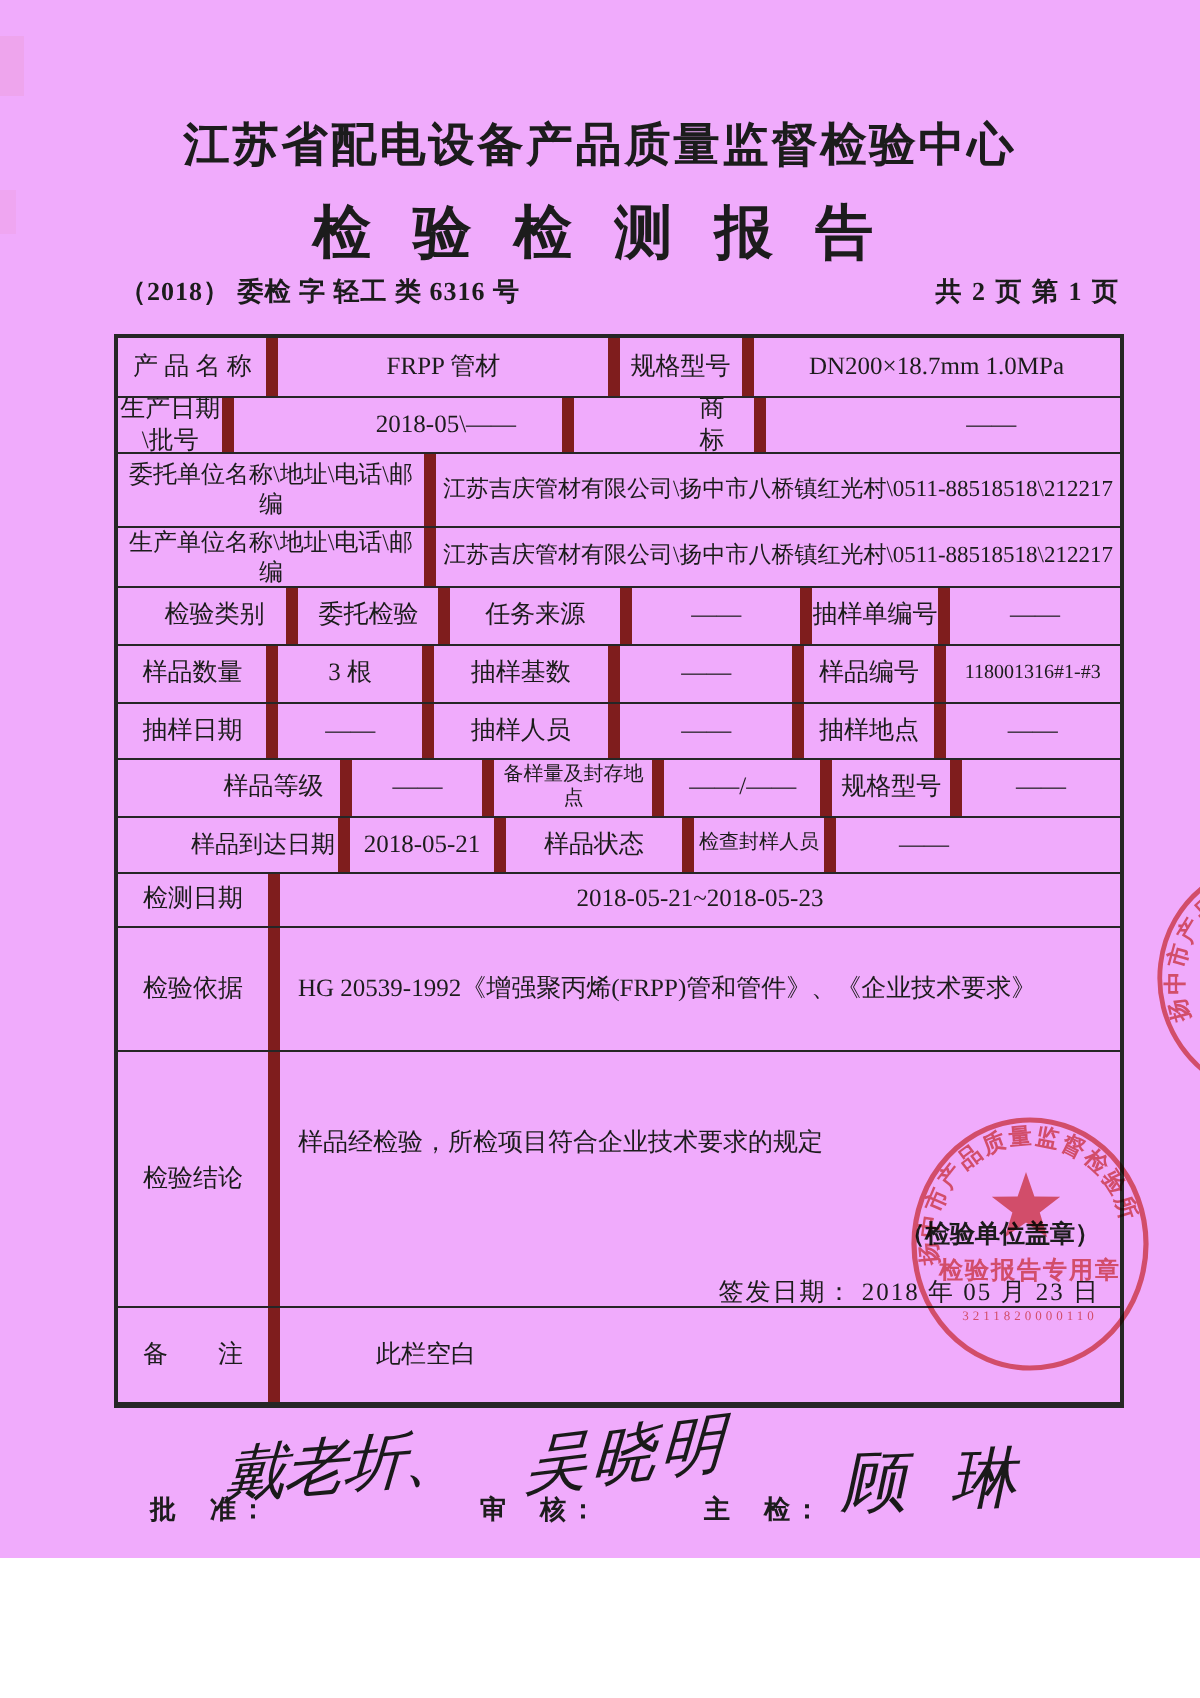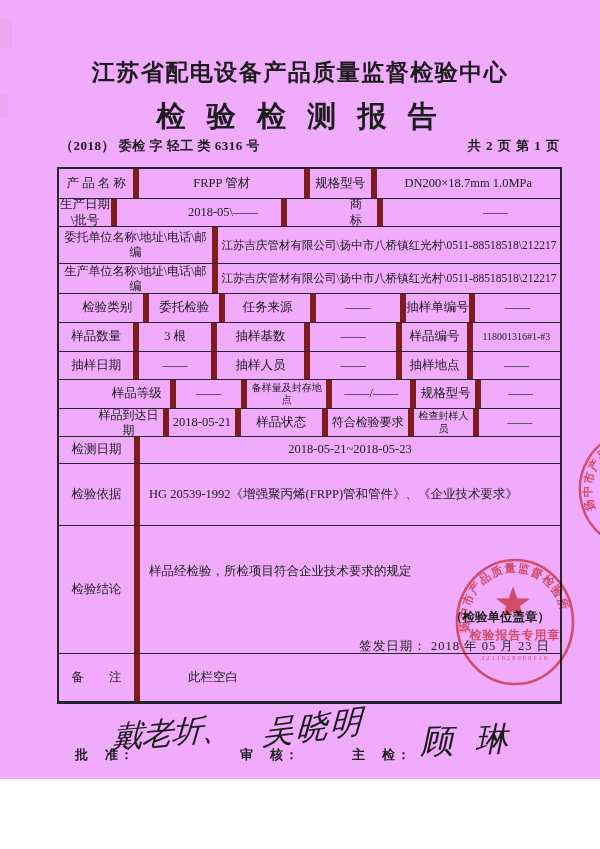--- a/index.html
+++ b/index.html
@@ -138,21 +138,20 @@
       <div class="td w94 fs11">备样量及封存地点</div>
       <div class="td w93">——/——</div>
       <div class="td w71">规格型号</div>
       <div class="td w88">——</div>
     </div>
 
     <div class="tr" style="height:28px;padding-left:35px;">
       <div class="td w81 fs12">样品到达日期</div>
       <div class="td w78">2018-05-21</div>
       <div class="td w94">样品状态</div>
-      <div class="td w93 fs12">符合检验要求</div>
       <div class="td w71 fs11">检查封样人员</div>
       <div class="td w88">——</div>
     </div>
 
     <div class="tr" style="height:27px;">
       <div class="td w81">检测日期</div>
       <div class="td w424">2018-05-21~2018-05-23</div>
     </div>
 
     <div class="tr" style="height:62px;">

